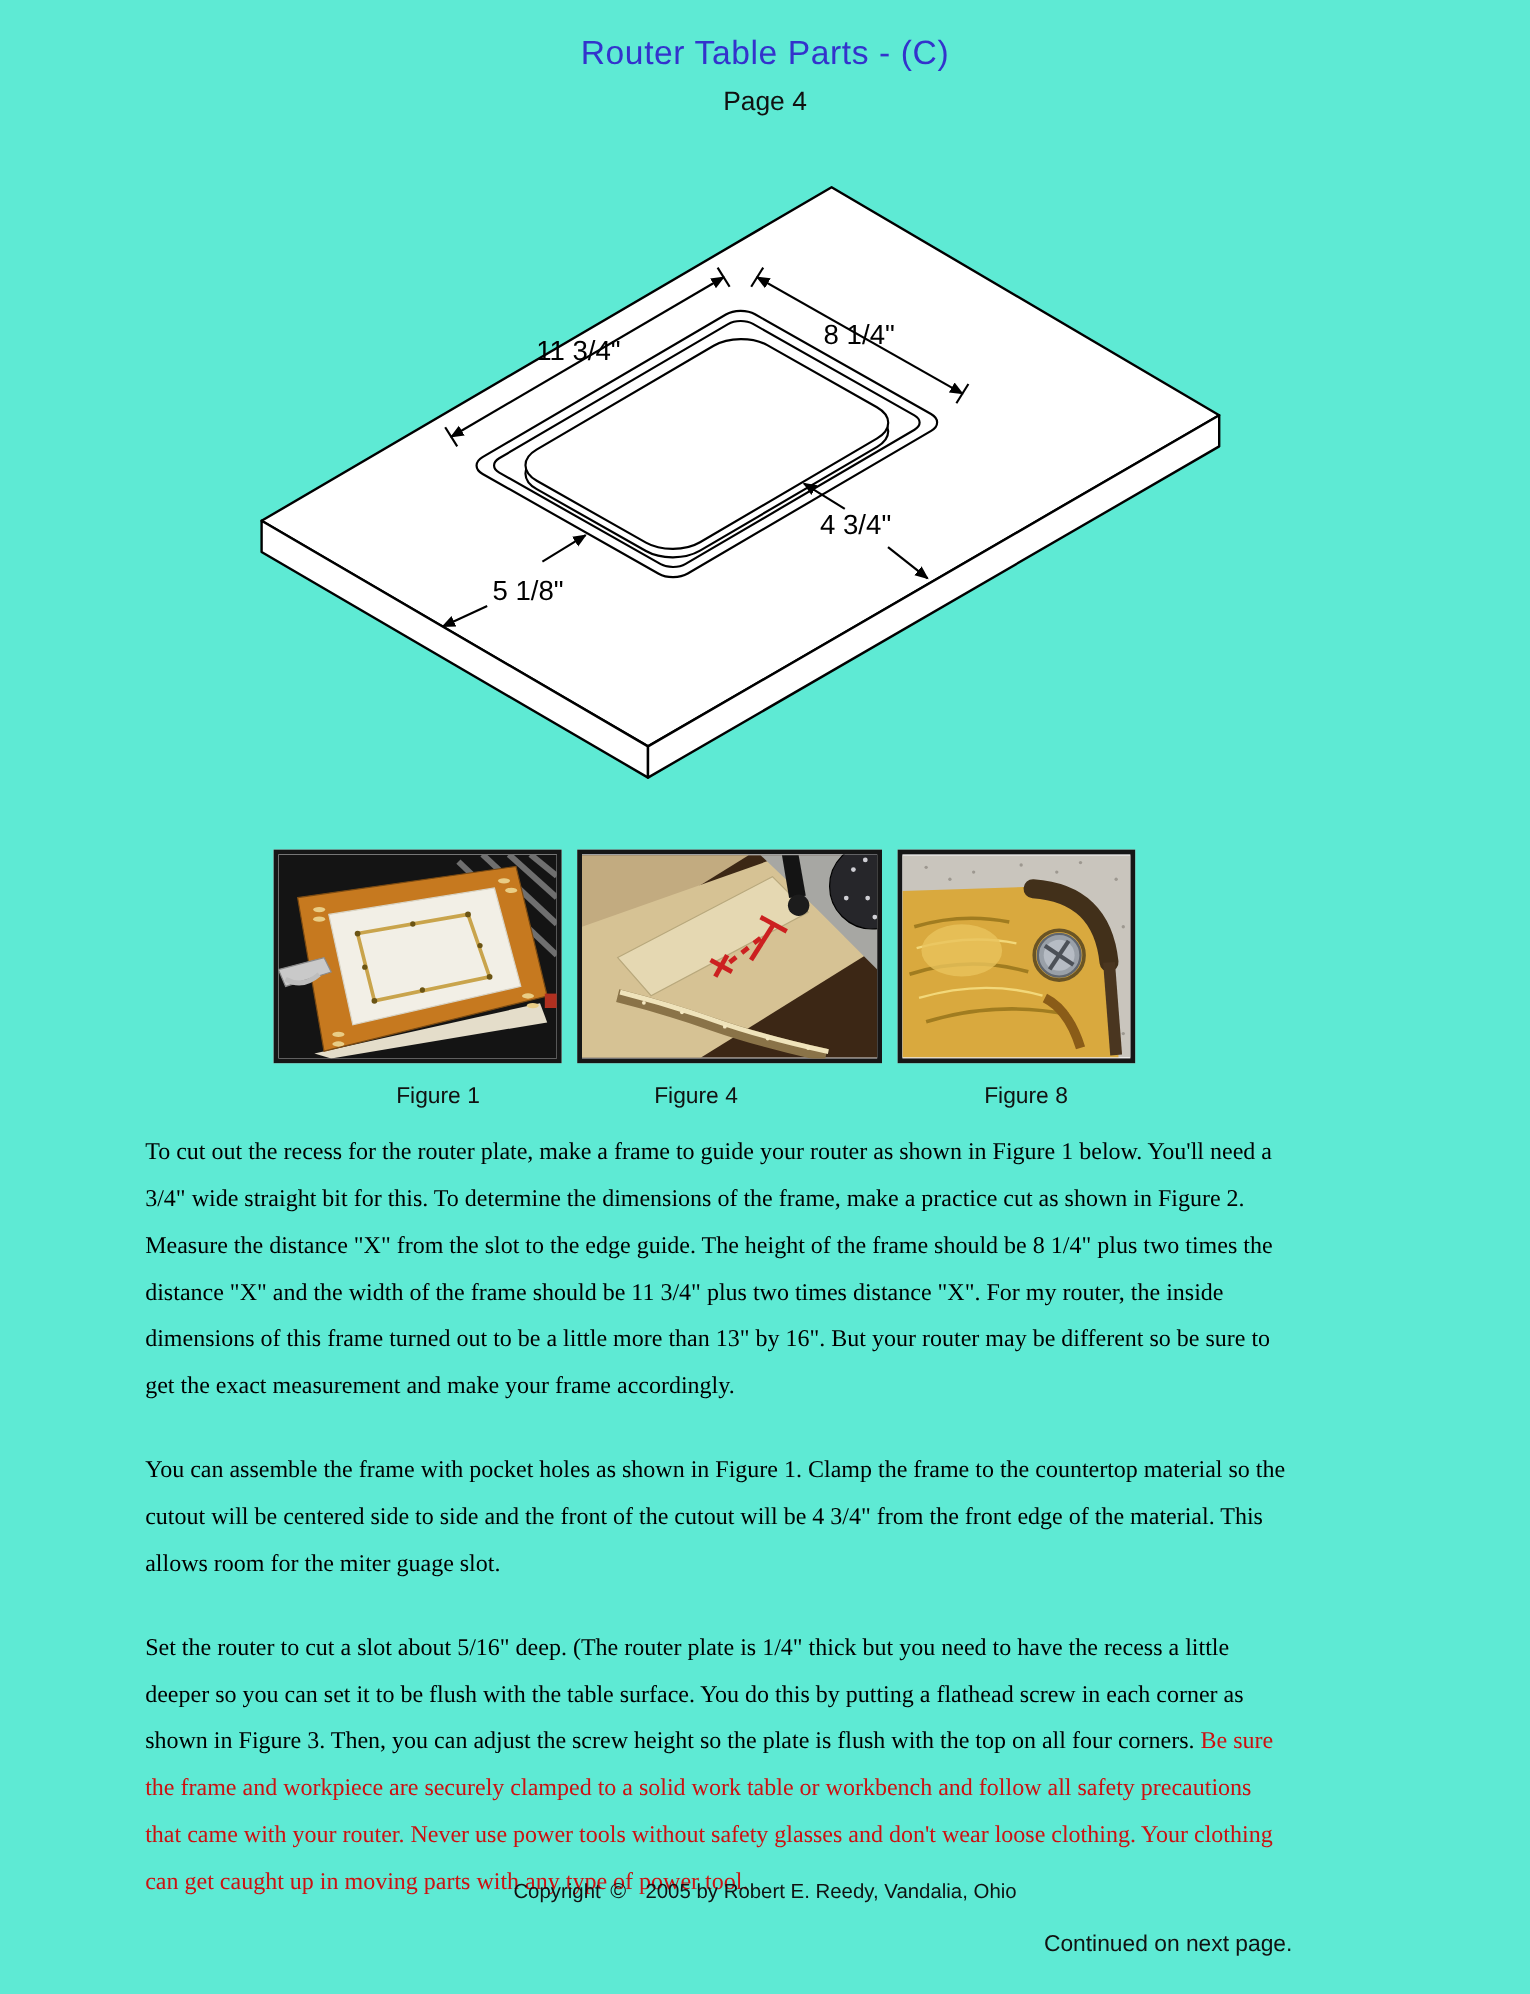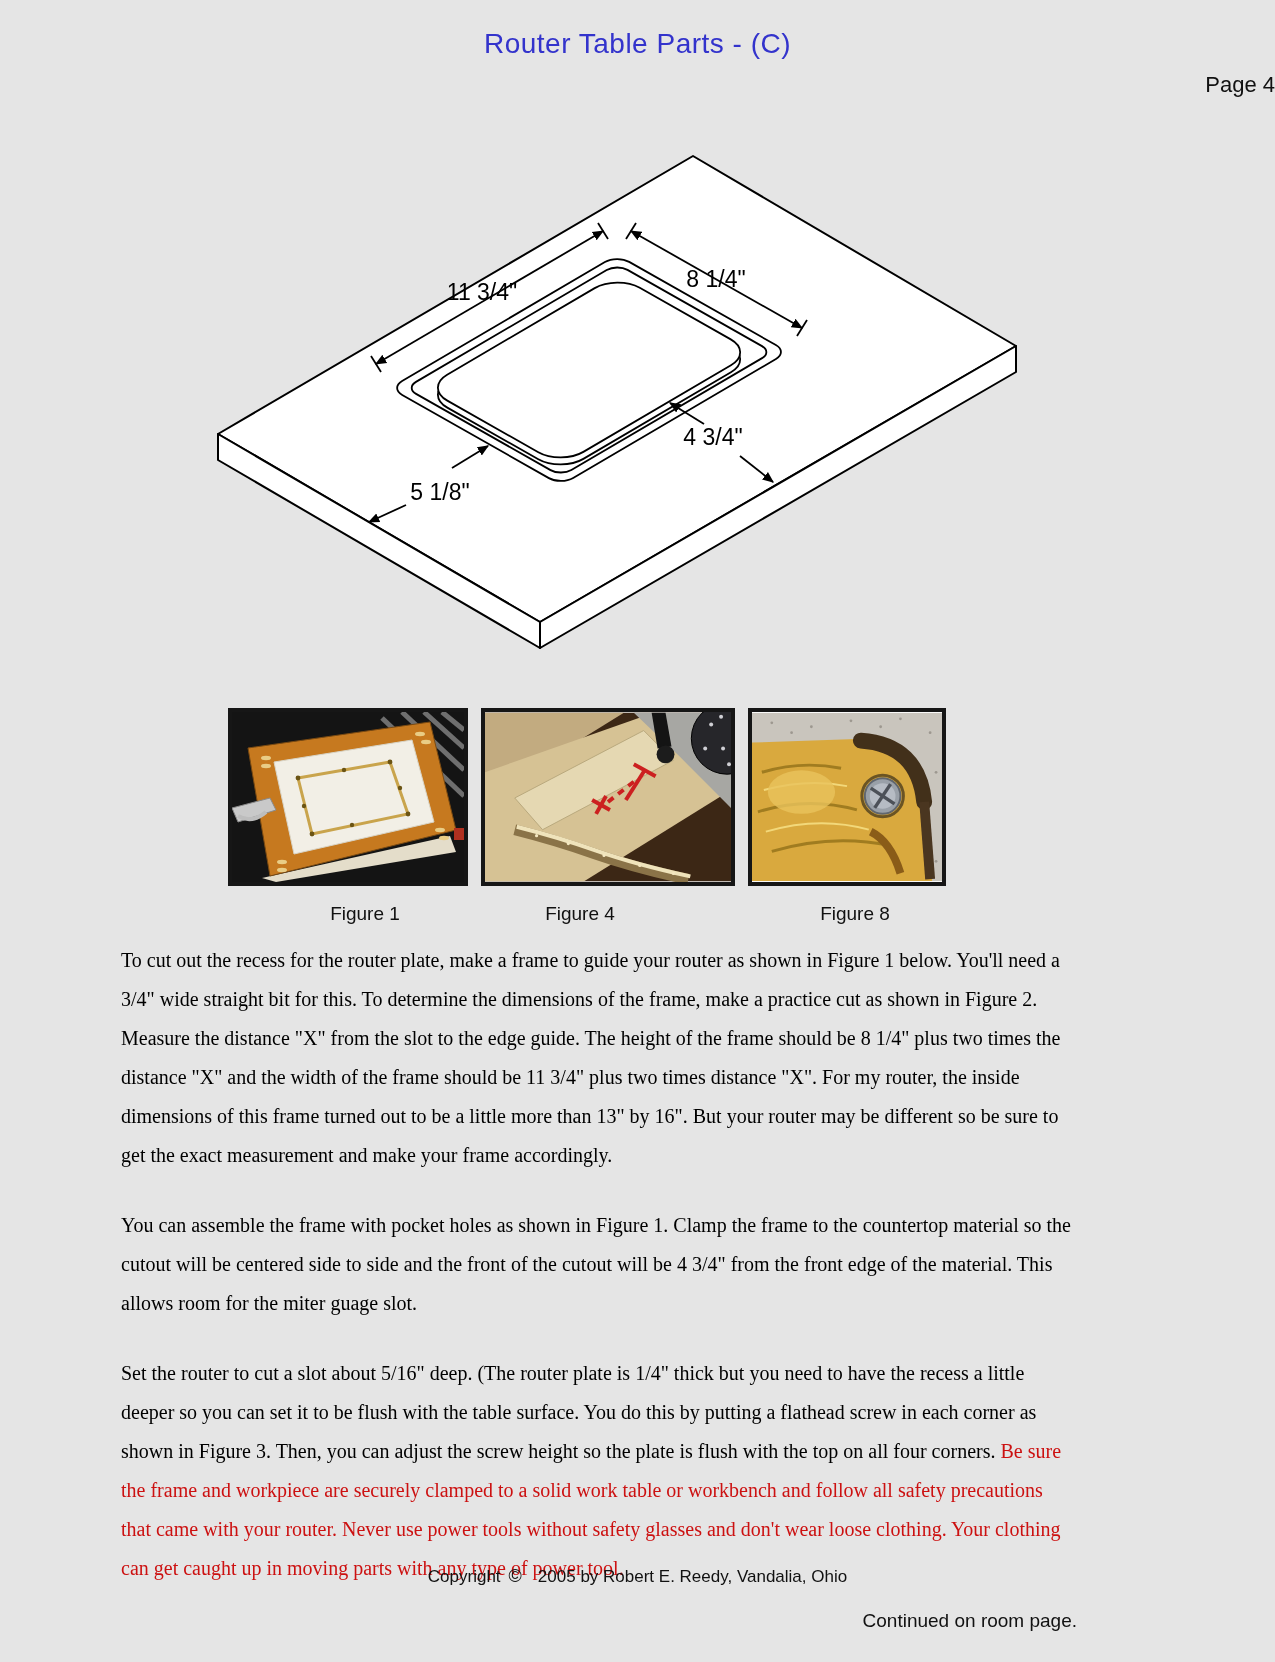--- a/index.html
+++ b/index.html
@@ -1,20 +1,20 @@
 <!DOCTYPE html>
 <html><head>
 <meta charset="utf-8">
 <style>
   html,body{margin:0;padding:0;background:#fff;}
-  .page{position:relative;width:1275px;height:1662px;background:#e5e5e5;overflow:hidden;
+  .page{position:relative;width:1275px;height:1662px;background:#5eead4;overflow:hidden;
         font-family:"Liberation Sans",sans-serif;color:#000;}
   .doc-title{position:absolute;top:28px;left:0;right:0;text-align:center;
              font-size:28px;color:#3333cc;letter-spacing:.5px;}
-  .page-num{position:absolute;top:72px;left:0;right:0;text-align:right;font-size:22px;color:#111;}
+  .page-num{position:absolute;top:72px;left:0;right:0;text-align:center;font-size:22px;color:#111;}
   .diagram{position:absolute;top:140px;left:0;width:1275px;height:515px;}
   .photos{position:absolute;top:708px;left:228px;display:flex;gap:13px;}
   .photo{height:178px;border:4px solid #161616;box-sizing:border-box;background:#fff;}
   .photo svg{display:block;}
   .captions span{position:absolute;top:903px;transform:translateX(-50%);font-size:19px;color:#111;}
   .cap1{left:345px;margin-left:20px;} .cap2{left:580px;} .cap3{left:855px;}
   .bodytext{position:absolute;top:941px;left:121px;width:956px;
             font-family:"Liberation Serif",serif;font-size:20px;line-height:39px;color:#000;}
   .bodytext p{margin:0 0 31px 0;}
   .warning{color:#cc1111;text-align:center;}
@@ -185,20 +185,20 @@
   <div class="captions">
     <span class="cap1">Figure 1</span>
     <span class="cap2">Figure 4</span>
     <span class="cap3">Figure 8</span>
   </div>
 
   <div class="bodytext">
     <p>To cut out the recess for the router plate, make a frame to guide your router as shown in Figure 1 below. You'll need a 3/4" wide straight bit for this. To determine the dimensions of the frame, make a practice cut as shown in Figure 2. Measure the distance "X" from the slot to the edge guide. The height of the frame should be 8 1/4" plus two times the distance "X" and the width of the frame should be 11 3/4" plus two times distance "X". For my router, the inside dimensions of this frame turned out to be a little more than 13" by 16". But your router may be different so be sure to get the exact measurement and make your frame accordingly.</p>
     <p>You can assemble the frame with pocket holes as shown in Figure 1. Clamp the frame to the countertop material so the cutout will be centered side to side and the front of the cutout will be 4 3/4" from the front edge of the material. This allows room for the miter guage slot.</p>
     <p><span>Set the router to cut a slot about 5/16" deep. (The router plate is 1/4" thick but you need to have the recess a little deeper so you can set it to be flush with the table surface. You do this by putting a flathead screw in each corner as shown in Figure 3. Then, you can adjust the screw height so the plate is flush with the top on all four corners. </span><span class="warning">Be sure the frame and workpiece are securely clamped to a solid work table or workbench and follow all safety precautions that came with your router. Never use power tools without safety glasses and don't wear loose clothing. Your clothing can get caught up in moving parts with any type of power tool.</span></p>
-    <div class="continued">Continued on room page.</div>
+    <div class="continued">Continued on next page.</div>
   </div>
 
   <div class="copyright">
     <div><span>Copyright</span><span class="sym">©</span><span>2005 by Robert E. Reedy, Vandalia, Ohio</span></div>
   </div>
 
 </div>
 
 </body></html>

